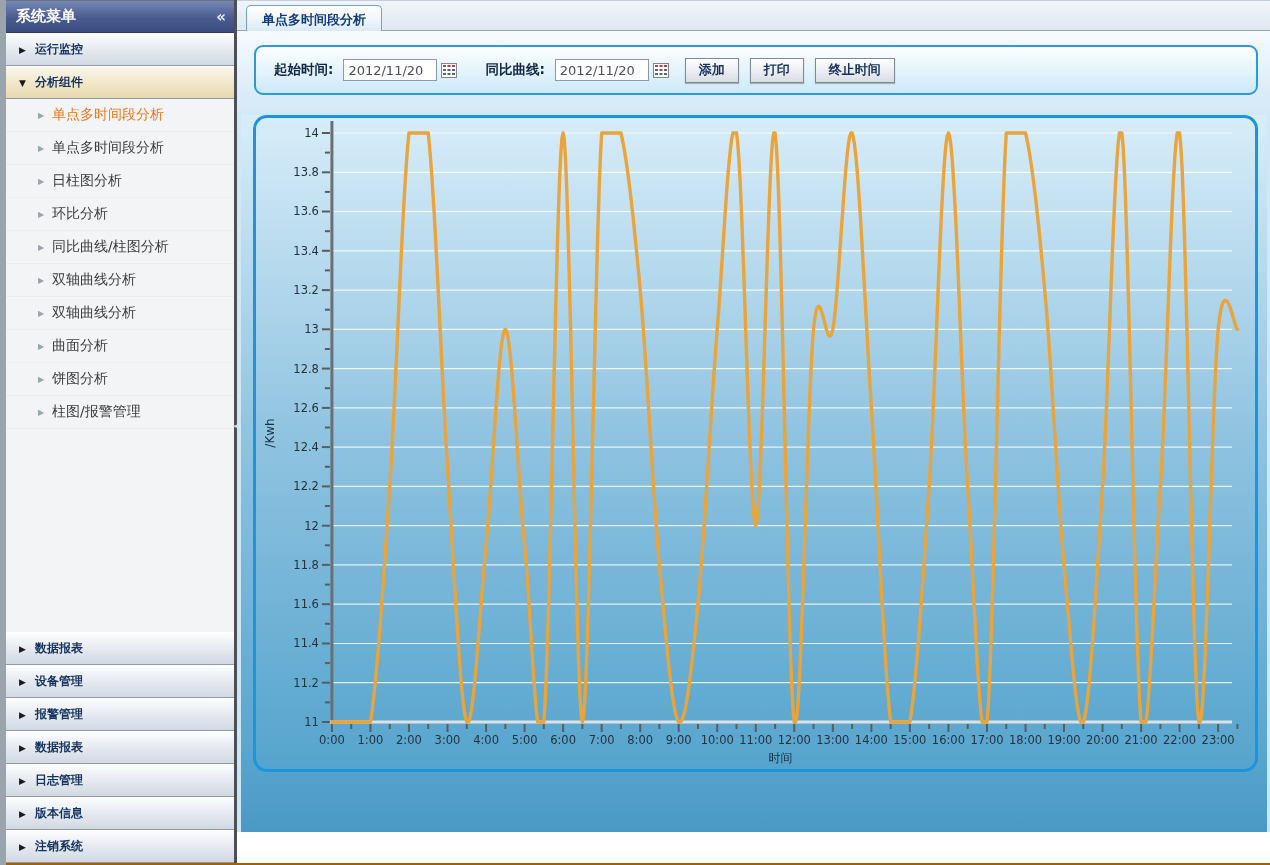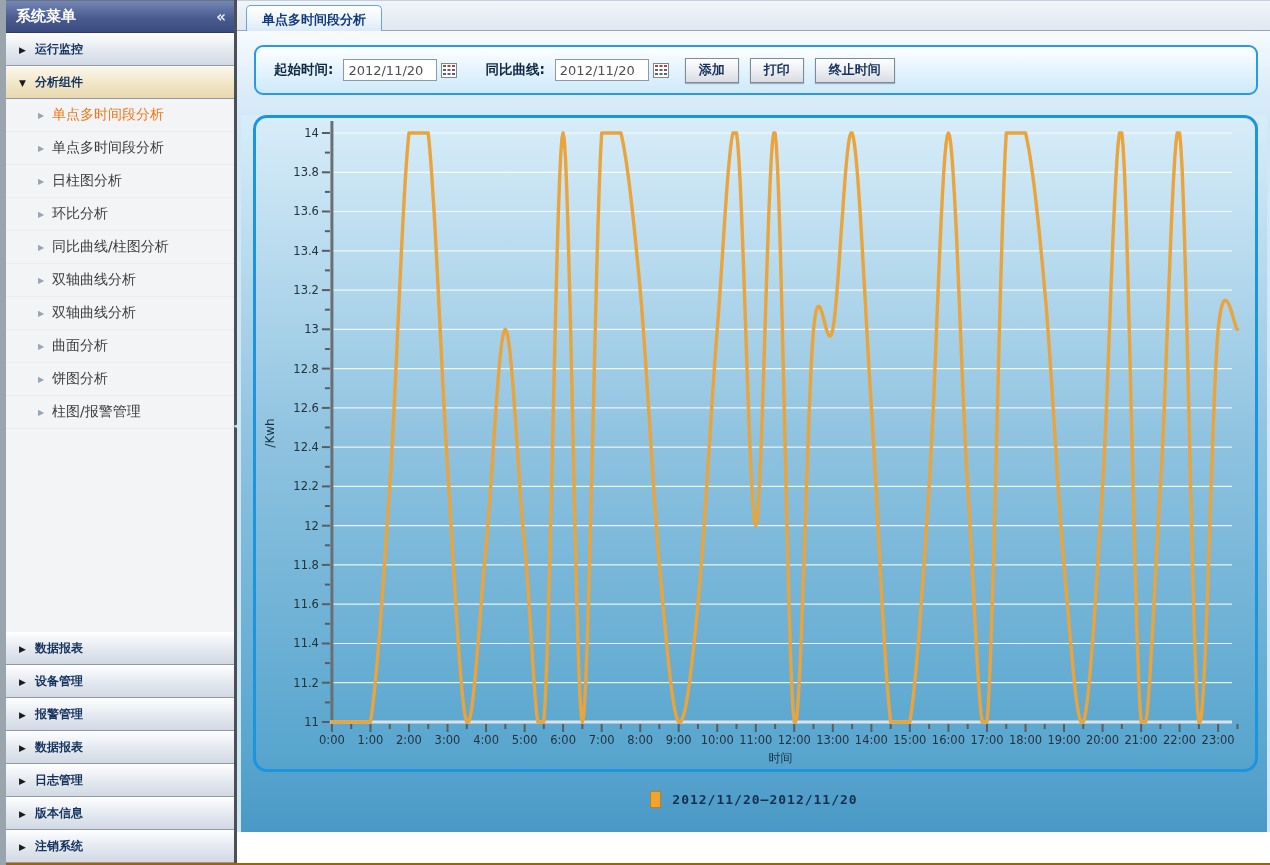--- a/index.html
+++ b/index.html
@@ -368,22 +368,18 @@
             <text x="939.5" y="629" text-anchor="middle" class="tick">22:00</text>
             <line x1="958.8" y1="609" x2="958.8" y2="614" stroke="#585d61" stroke-width="2"></line>
             <line x1="978.1" y1="609" x2="978.1" y2="617" stroke="#585d61" stroke-width="2"></line>
             <text x="978.1" y="629" text-anchor="middle" class="tick">23:00</text>
             <line x1="997.4" y1="609" x2="997.4" y2="614" stroke="#585d61" stroke-width="2"></line>
             <text x="33" y="318" text-anchor="middle" class="axtitle" transform="rotate(-90 33 318)">/Kwh</text>
             <text x="540" y="647" text-anchor="middle" class="axtitle">时间</text>
             <polyline points="91.0,607.0 91.7,607.0 92.5,607.0 93.4,607.0 94.5,607.0 95.6,607.0 96.8,607.0 98.1,607.0 99.4,607.0 100.8,607.0 102.2,607.0 103.6,607.0 105.0,607.0 106.4,607.0 107.7,607.0 109.0,607.0 110.3,607.0 111.5,607.0 112.7,607.0 113.9,607.0 115.1,607.0 116.3,607.0 117.5,607.0 118.7,607.0 119.9,607.0 121.1,607.0 122.3,607.0 123.5,607.0 124.7,607.0 126.0,607.0 127.2,607.0 128.4,607.0 129.6,607.0 130.8,599.0 132.0,589.6 133.2,579.1 134.4,567.4 135.6,554.7 136.8,541.1 138.0,526.6 139.2,511.3 140.4,495.3 141.6,478.7 142.8,461.6 144.0,444.1 145.2,426.2 146.4,408.1 147.6,389.8 148.9,371.4 150.1,351.9 151.3,330.4 152.5,307.4 153.7,283.1 154.9,257.8 156.1,232.0 157.3,205.9 158.5,180.0 159.7,154.5 160.9,129.8 162.1,106.3 163.3,84.3 164.5,64.1 165.7,46.1 166.9,30.6 168.1,18.0 169.3,18.0 170.6,18.0 171.8,18.0 173.0,18.0 174.2,18.0 175.4,18.0 176.6,18.0 177.8,18.0 179.0,18.0 180.2,18.0 181.4,18.0 182.6,18.0 183.8,18.0 185.0,18.0 186.2,18.0 187.4,18.0 188.6,29.8 189.8,44.3 191.0,61.0 192.2,79.8 193.5,100.3 194.7,122.2 195.9,145.1 197.1,168.9 198.3,193.2 199.5,217.7 200.7,242.1 201.9,266.0 203.1,289.3 204.3,311.5 205.5,332.5 206.7,351.8 207.9,370.7 209.1,390.4 210.3,410.7 211.5,431.2 212.7,451.8 213.9,472.2 215.1,492.1 216.4,511.3 217.6,529.5 218.8,546.4 220.0,561.8 221.2,575.4 222.4,587.0 223.6,596.3 224.8,603.1 226.0,607.0 227.2,607.0 228.4,605.8 229.6,601.2 230.8,594.1 232.0,585.0 233.2,574.1 234.4,561.7 235.6,548.1 236.8,533.6 238.0,518.4 239.3,502.9 240.5,487.4 241.7,472.0 242.9,457.2 244.1,443.2 245.3,430.3 246.5,417.1 247.7,402.2 248.9,386.1 250.1,368.9 251.3,351.2 252.5,333.2 253.7,315.3 254.9,297.8 256.1,281.0 257.3,265.4 258.5,251.2 259.7,238.9 260.9,228.7 262.2,220.9 263.4,216.0 264.6,214.3 265.8,216.0 267.0,220.9 268.2,228.7 269.4,238.9 270.6,251.2 271.8,265.4 273.0,281.0 274.2,297.8 275.4,315.3 276.6,333.2 277.8,351.2 279.0,368.9 280.2,386.1 281.4,402.2 282.6,417.1 283.9,430.3 285.1,443.8 286.3,459.5 287.5,476.8 288.7,495.2 289.9,514.1 291.1,533.1 292.3,551.5 293.5,569.0 294.7,584.8 295.9,598.5 297.1,607.0 298.3,607.0 299.5,607.0 300.7,607.0 301.9,607.0 303.1,607.0 304.3,589.1 305.5,562.0 306.8,527.1 308.0,486.0 309.2,439.9 310.4,390.4 311.6,338.9 312.8,286.7 314.0,235.4 315.2,186.2 316.4,140.8 317.6,100.4 318.8,66.5 320.0,40.5 321.2,23.9 322.4,18.0 323.6,24.6 324.8,43.3 326.0,72.4 327.2,110.0 328.4,154.6 329.7,204.4 330.9,257.6 332.1,312.5 333.3,367.4 334.5,420.6 335.7,470.4 336.9,515.0 338.1,552.6 339.3,581.7 340.5,600.4 341.7,607.0 342.9,601.5 344.1,585.7 345.3,561.1 346.5,528.8 347.7,490.2 348.9,446.5 350.1,399.1 351.3,349.3 352.6,298.3 353.8,247.5 355.0,198.1 356.2,151.4 357.4,108.8 358.6,71.5 359.8,40.8 361.0,18.0 362.2,18.0 363.4,18.0 364.6,18.0 365.8,18.0 367.0,18.0 368.2,18.0 369.4,18.0 370.6,18.0 371.8,18.0 373.0,18.0 374.2,18.0 375.5,18.0 376.7,18.0 377.9,18.0 379.1,18.0 380.3,18.0 381.5,23.3 382.7,29.3 383.9,36.0 385.1,43.5 386.3,51.5 387.5,60.2 388.7,69.5 389.9,79.4 391.1,89.7 392.3,100.6 393.5,112.0 394.7,123.8 395.9,136.1 397.1,148.7 398.4,161.7 399.6,175.1 400.8,189.2 402.0,204.6 403.2,221.0 404.4,238.3 405.6,256.2 406.8,274.7 408.0,293.5 409.2,312.5 410.4,331.5 411.6,350.3 412.8,368.8 414.0,386.7 415.2,404.0 416.4,420.4 417.6,435.8 418.8,449.9 420.1,463.5 421.3,477.1 422.5,490.6 423.7,503.9 424.9,516.9 426.1,529.5 427.3,541.6 428.5,553.0 429.7,563.6 430.9,573.4 432.1,582.2 433.3,589.8 434.5,596.2 435.7,601.3 436.9,604.9 438.1,607.0 439.3,607.0 440.5,606.5 441.7,604.2 443.0,600.6 444.2,595.8 445.4,589.9 446.6,582.9 447.8,575.1 449.0,566.4 450.2,557.0 451.4,546.8 452.6,536.1 453.8,524.9 455.0,513.3 456.2,501.4 457.4,489.2 458.6,476.2 459.8,461.8 461.0,446.3 462.2,429.7 463.4,412.3 464.6,394.2 465.9,375.6 467.1,356.7 468.3,337.6 469.5,318.6 470.7,299.7 471.9,281.2 473.1,263.3 474.3,246.0 475.5,229.6 476.7,214.3 477.9,198.8 479.1,182.0 480.3,164.2 481.5,145.9 482.7,127.4 483.9,109.1 485.1,91.3 486.3,74.4 487.5,58.9 488.8,45.0 490.0,33.2 491.2,23.8 492.4,18.0 493.6,18.0 494.8,18.0 496.0,18.0 497.2,27.8 498.4,44.3 499.6,66.4 500.8,93.2 502.0,123.6 503.2,156.6 504.4,191.3 505.6,226.6 506.8,261.5 508.0,295.1 509.2,326.2 510.4,353.9 511.7,377.2 512.9,395.1 514.1,406.6 515.3,410.7 516.5,405.9 517.7,392.5 518.9,371.6 520.1,344.7 521.3,313.0 522.5,277.8 523.7,240.4 524.9,202.1 526.1,164.1 527.3,127.9 528.5,94.6 529.7,65.5 530.9,42.1 532.1,25.5 533.3,18.0 534.6,18.0 535.8,29.6 537.0,51.4 538.2,81.7 539.4,119.2 540.6,162.5 541.8,210.1 543.0,260.6 544.2,312.5 545.4,364.4 546.6,414.9 547.8,462.5 549.0,505.8 550.2,543.3 551.4,573.6 552.6,595.4 553.8,607.0 555.0,607.0 556.3,602.2 557.5,588.5 558.7,568.7 559.9,543.6 561.1,514.4 562.3,482.0 563.5,447.5 564.7,411.8 565.9,376.0 567.1,341.0 568.3,307.9 569.5,277.7 570.7,251.3 571.9,229.9 573.1,214.3 574.3,203.9 575.5,196.9 576.7,192.8 577.9,191.3 579.2,191.9 580.4,194.2 581.6,197.7 582.8,202.1 584.0,206.8 585.2,211.5 586.4,215.7 587.6,218.9 588.8,220.9 590.0,221.0 591.2,219.0 592.4,214.3 593.6,206.6 594.8,196.0 596.0,182.9 597.2,168.0 598.4,151.7 599.6,134.4 600.8,116.7 602.1,99.0 603.3,81.9 604.5,65.7 605.7,51.1 606.9,38.6 608.1,28.5 609.3,21.3 610.5,18.0 611.7,18.0 612.9,22.2 614.1,29.5 615.3,39.8 616.5,52.7 617.7,67.8 618.9,84.8 620.1,103.5 621.3,123.5 622.5,144.5 623.7,166.2 625.0,188.3 626.2,210.3 627.4,232.2 628.6,253.4 629.8,273.7 631.0,292.9 632.2,312.0 633.4,332.4 634.6,353.8 635.8,376.0 637.0,398.7 638.2,421.6 639.4,444.5 640.6,467.1 641.8,489.2 643.0,510.5 644.2,530.7 645.4,549.6 646.6,567.0 647.9,582.5 649.1,595.9 650.3,607.0 651.5,607.0 652.7,607.0 653.9,607.0 655.1,607.0 656.3,607.0 657.5,607.0 658.7,607.0 659.9,607.0 661.1,607.0 662.3,607.0 663.5,607.0 664.7,607.0 665.9,607.0 667.1,607.0 668.3,607.0 669.5,607.0 670.8,599.0 672.0,589.6 673.2,579.1 674.4,567.4 675.6,554.7 676.8,541.1 678.0,526.6 679.2,511.3 680.4,495.3 681.6,478.7 682.8,461.6 684.0,444.1 685.2,426.2 686.4,408.1 687.6,389.8 688.8,371.4 690.0,351.3 691.2,328.0 692.5,302.3 693.7,274.8 694.9,245.9 696.1,216.4 697.3,186.9 698.5,157.9 699.7,130.0 700.9,103.9 702.1,80.2 703.3,59.4 704.5,42.2 705.7,29.2 706.9,20.9 708.1,18.0 709.3,20.9 710.5,29.2 711.7,42.2 712.9,59.4 714.1,80.2 715.4,103.9 716.6,130.0 717.8,157.9 719.0,186.9 720.2,216.4 721.4,245.9 722.6,274.8 723.8,302.3 725.0,328.0 726.2,351.3 727.4,371.4 728.6,390.9 729.8,412.1 731.0,434.6 732.2,457.9 733.4,481.4 734.6,504.6 735.8,527.0 737.0,548.1 738.3,567.3 739.5,584.2 740.7,598.2 741.9,607.0 743.1,607.0 744.3,607.0 745.5,607.0 746.7,607.0 747.9,591.8 749.1,568.8 750.3,539.2 751.5,503.9 752.7,464.1 753.9,420.6 755.1,374.7 756.3,327.2 757.5,279.3 758.7,232.0 759.9,186.2 761.2,143.2 762.4,103.8 763.6,69.1 764.8,40.1 766.0,18.0 767.2,18.0 768.4,18.0 769.6,18.0 770.8,18.0 772.0,18.0 773.2,18.0 774.4,18.0 775.6,18.0 776.8,18.0 778.0,18.0 779.2,18.0 780.4,18.0 781.6,18.0 782.8,18.0 784.1,18.0 785.3,18.0 786.5,23.3 787.7,29.3 788.9,36.0 790.1,43.5 791.3,51.5 792.5,60.2 793.7,69.5 794.9,79.4 796.1,89.7 797.3,100.6 798.5,112.0 799.7,123.8 800.9,136.1 802.1,148.7 803.3,161.7 804.5,175.1 805.8,189.2 807.0,204.6 808.2,221.0 809.4,238.3 810.6,256.2 811.8,274.7 813.0,293.5 814.2,312.5 815.4,331.5 816.6,350.3 817.8,368.8 819.0,386.7 820.2,404.0 821.4,420.4 822.6,435.8 823.8,449.9 825.0,463.7 826.2,477.9 827.4,492.3 828.7,506.7 829.9,520.9 831.1,534.7 832.3,547.9 833.5,560.4 834.7,571.8 835.9,582.0 837.1,590.9 838.3,598.1 839.5,603.5 840.7,607.0 841.9,607.0 843.1,607.0 844.3,603.3 845.5,597.1 846.7,588.8 847.9,578.5 849.1,566.3 850.3,552.6 851.6,537.4 852.8,521.1 854.0,503.8 855.2,485.6 856.4,466.9 857.6,447.8 858.8,428.5 860.0,409.2 861.2,390.1 862.4,371.4 863.6,350.8 864.8,326.4 866.0,299.0 867.2,269.2 868.4,238.0 869.6,206.1 870.8,174.2 872.0,143.2 873.2,113.7 874.5,86.7 875.7,62.8 876.9,42.8 878.1,27.6 879.3,18.0 880.5,18.0 881.7,18.0 882.9,30.4 884.1,52.2 885.3,81.9 886.5,118.3 887.7,160.1 888.9,206.1 890.1,254.9 891.3,305.1 892.5,355.7 893.7,405.1 894.9,452.2 896.1,495.6 897.4,534.1 898.6,566.4 899.8,591.1 901.0,607.0 902.2,607.0 903.4,607.0 904.6,607.0 905.8,607.0 907.0,598.2 908.2,584.2 909.4,567.3 910.6,548.1 911.8,527.0 913.0,504.6 914.2,481.4 915.4,457.9 916.6,434.6 917.8,412.1 919.0,390.9 920.3,371.4 921.5,350.8 922.7,326.4 923.9,299.0 925.1,269.2 926.3,238.0 927.5,206.1 928.7,174.2 929.9,143.2 931.1,113.7 932.3,86.7 933.5,62.8 934.7,42.8 935.9,27.6 937.1,18.0 938.3,18.0 939.5,18.0 940.7,30.7 942.0,53.2 943.2,84.1 944.4,122.0 945.6,165.4 946.8,213.0 948.0,263.3 949.2,315.0 950.4,366.5 951.6,416.6 952.8,463.8 954.0,506.7 955.2,543.9 956.4,573.9 957.6,595.4 958.8,607.0 960.0,607.0 961.2,602.2 962.4,588.5 963.6,568.7 964.9,543.6 966.1,514.4 967.3,482.0 968.5,447.5 969.7,411.8 970.9,376.0 972.1,341.0 973.3,307.9 974.5,277.7 975.7,251.3 976.9,229.9 978.1,214.3 979.4,203.5 980.7,195.5 982.0,190.0 983.4,186.7 984.8,185.3 986.2,185.6 987.6,187.2 989.0,189.8 990.3,193.2 991.6,197.1 992.8,201.2 993.9,205.1 995.0,208.7 995.9,211.6 996.7,213.6 997.4,214.3" fill="none" stroke="#E9A43C" stroke-width="3.4" stroke-linejoin="round" stroke-linecap="round"></polyline>
           </svg>
         <div class="chart-border"></div>
-        <div class="legend">
-          <span class="legend-swatch" id="legend-swatch" style="background: rgb(240, 163, 46);"></span>
-          <span class="legend-label">2012/11/20—2012/11/20</span>
-        </div>
       </div>
 
       <div class="footer"></div>
     </div>
   </div>
 </div>
 
 </body></html>

